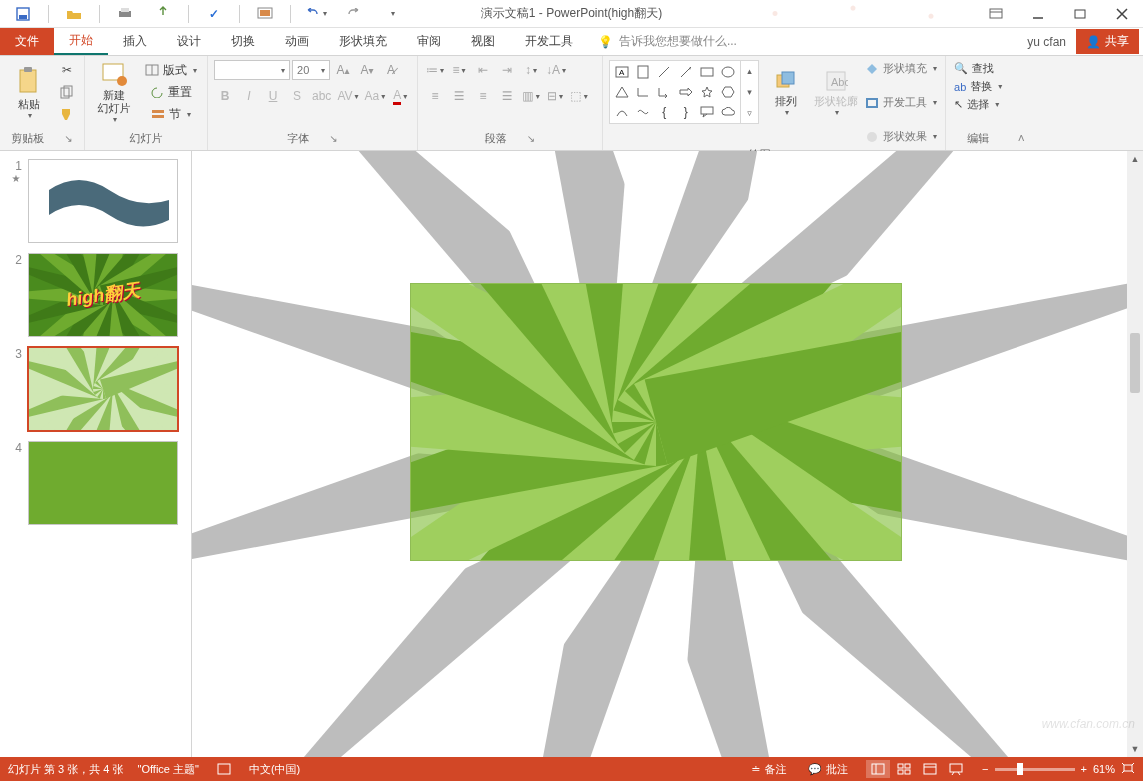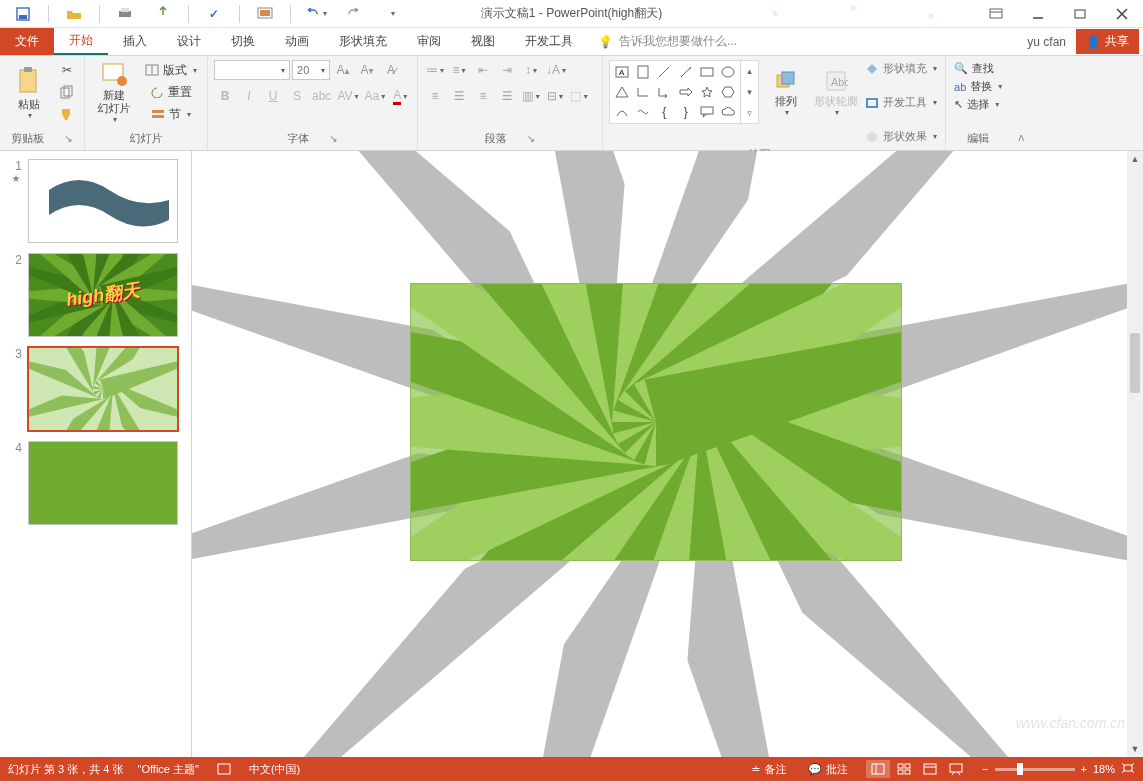--- a/index.html
+++ b/index.html
@@ -72,21 +72,21 @@
 
 .statusbar { height: 24px; background: #d24726; color: #fff; display: flex; align-items: center; font-size: 11px; padding: 0 8px; gap: 14px; }
 .statusbar .spacer { flex: 1; }
 .statusbar .sbtn { display: flex; align-items: center; gap: 4px; cursor: pointer; padding: 0 4px; }
 .statusbar .views { display: flex; gap: 2px; }
 .statusbar .vbtn { width: 24px; height: 18px; display: flex; align-items: center; justify-content: center; cursor: pointer; }
 .statusbar .vbtn.active { background: rgba(255,255,255,0.25); }
 .zoom { display: flex; align-items: center; gap: 6px; }
 .zoom .track { width: 80px; height: 3px; background: rgba(255,255,255,0.5); position: relative; }
 .zoom .handle { position: absolute; width: 6px; height: 12px; background: #fff; top: -5px; left: 28%; }
-.watermark { position: absolute; right: 18px; bottom: 26px; font-size: 14px; color: rgba(0,0,0,0.12); font-style: italic; pointer-events: none; }
+.watermark { position: absolute; right: 8px; bottom: 26px; font-size: 12px; color: rgba(0,0,0,0.12); font-style: italic; pointer-events: none; }
 
 
 .titlebar .bgdeco { position: absolute; right: 160px; top: 0; bottom: 0; width: 260px; opacity: 0.12; pointer-events: none; background:
   radial-gradient(circle at 20% 50%, #d24726 2px, transparent 3px),
   radial-gradient(circle at 50% 30%, #d24726 2px, transparent 3px),
   radial-gradient(circle at 80% 60%, #d24726 2px, transparent 3px); }
 </style>
 </head>
 <body>
 
@@ -687,19 +687,19 @@
           <line x1="9" y1="9" x2="11" y2="12" stroke="#fff"></line>
         </svg>
       </div>
   </div>
   <div class="zoom">
     <span>−</span>
     <div class="track">
         <div class="handle"></div>
       </div>
     <span>+</span>
-    <span>18%</span>
+    <span>61%</span>
     <span><svg width="14" height="12">
           <rect x="3" y="3" width="8" height="6" fill="none" stroke="#fff"></rect>
           <path d="M1 1l2 2M13 1l-2 2M1 11l2-2M13 11l-2-2" stroke="#fff"></path>
         </svg></span>
   </div>
 </div>
 
 </body></html>

